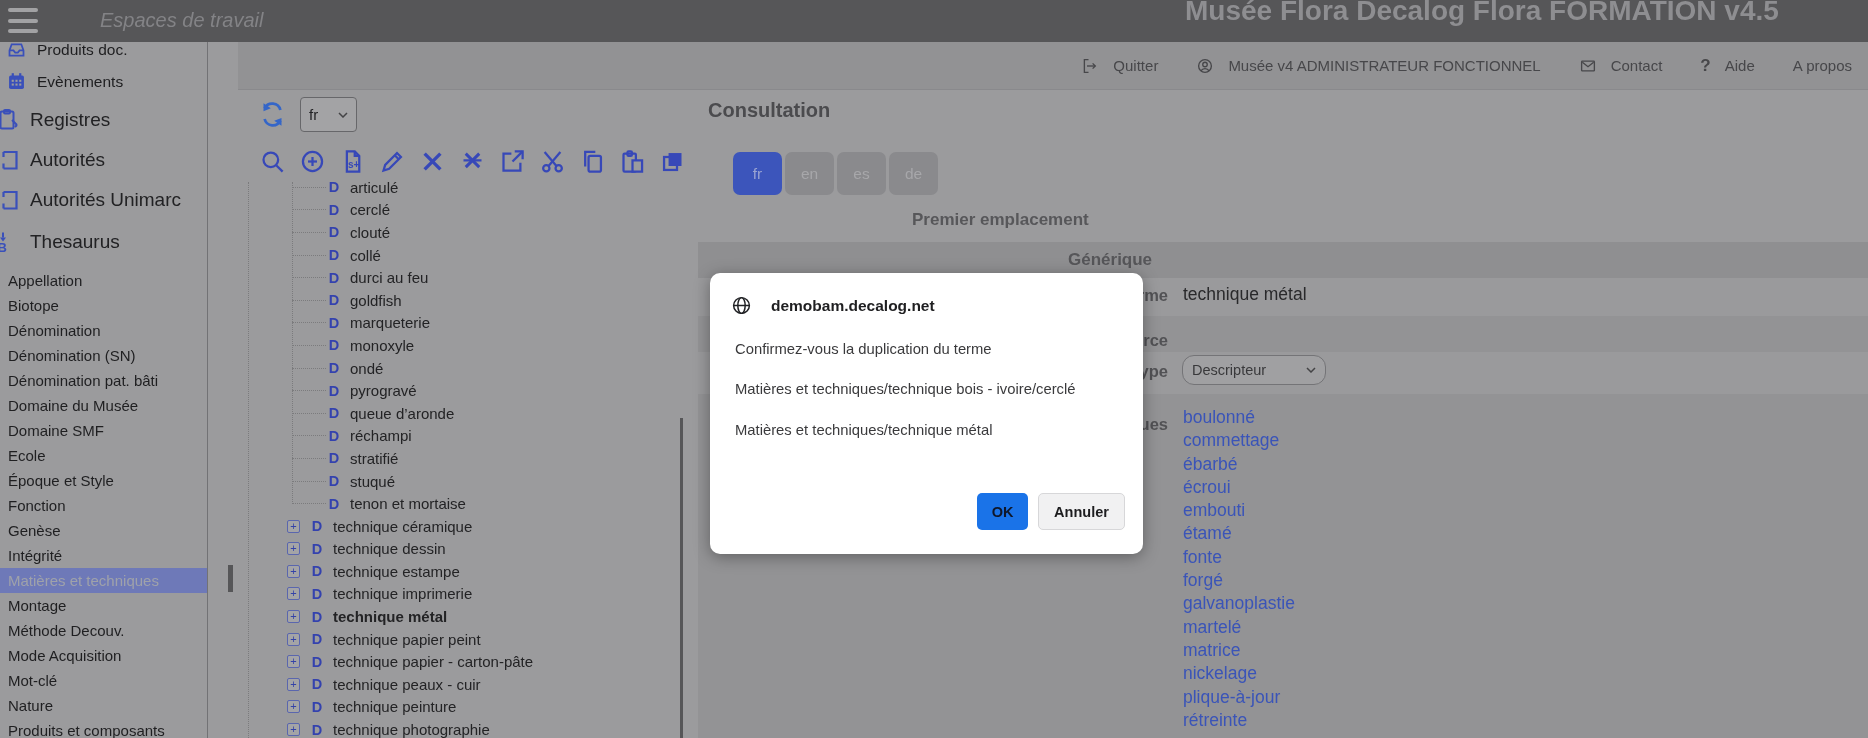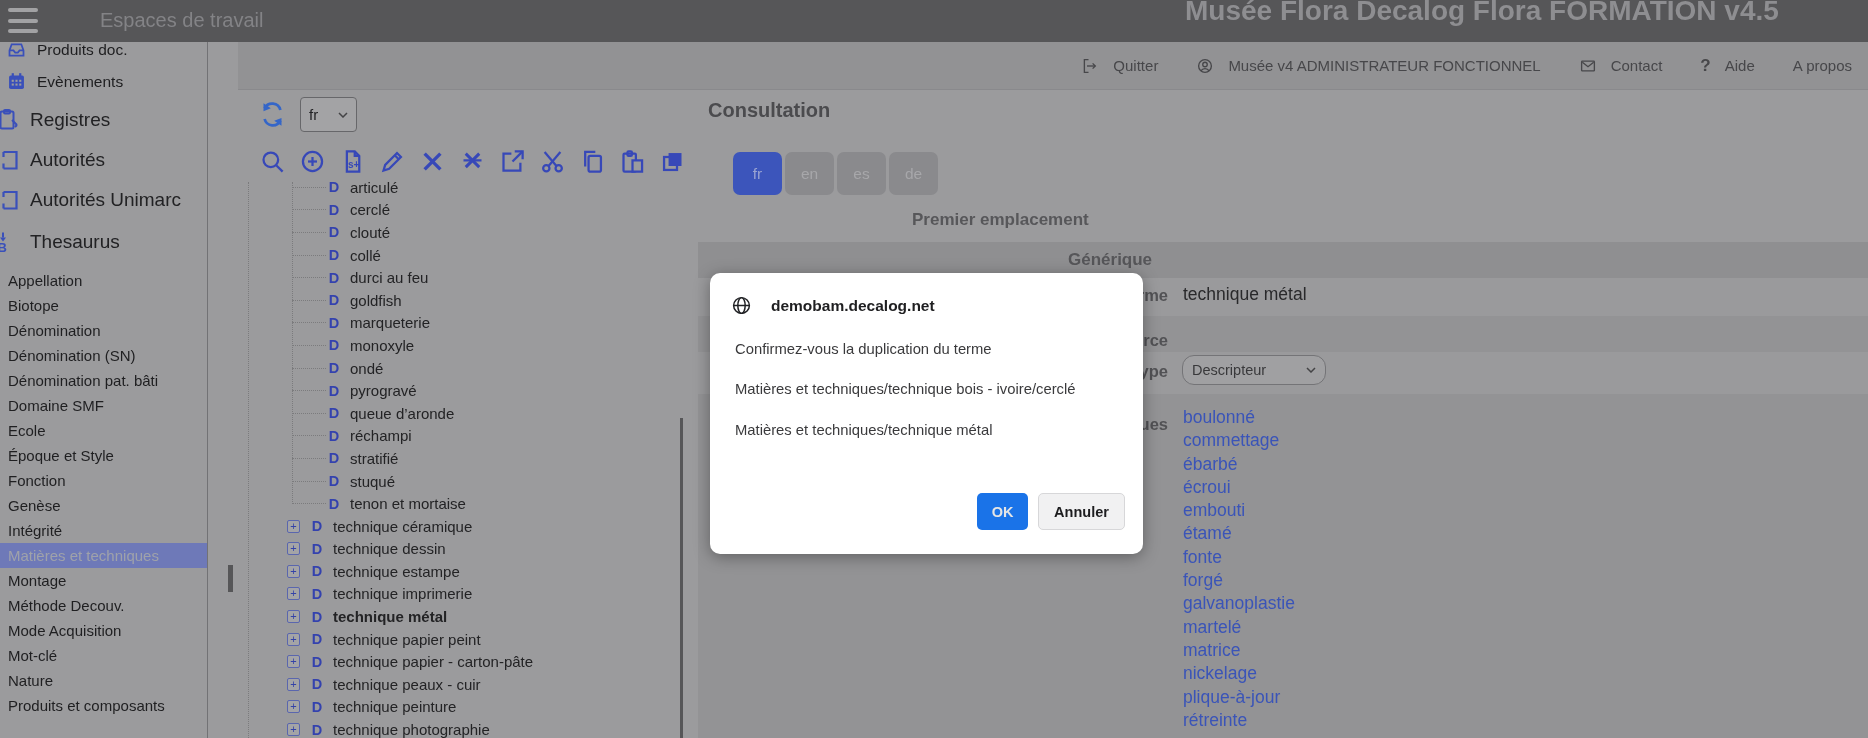--- a/index.html
+++ b/index.html
@@ -4,21 +4,21 @@
 <style>
   html,body{margin:0;padding:0;background:#6b6b6d;}
   .screen{position:relative;width:1868px;height:738px;background:#9b9b9d;overflow:hidden;
           font-family:"Liberation Sans",sans-serif;}
 
   
   .topbar{position:absolute;left:0;top:0;width:1868px;height:42px;background:#565658;z-index:5;}
   .hamburger{position:absolute;left:8px;top:6px;width:30px;height:29px;display:flex;flex-direction:column;
              justify-content:space-between;padding:2px 0;box-sizing:border-box;cursor:pointer;}
   .hamburger span{display:block;height:4px;background:#a2a2a4;border-radius:2px;}
-  .workspace{position:absolute;left:100px;top:9px;font-size:20px;color:#838386;}
+  .workspace{position:absolute;left:100px;top:9px;font-size:20px;color:#838386;font-style:italic;}
   .apptitle{position:absolute;left:1185px;top:-5px;font-size:28px;font-weight:bold;color:#8e8e91;white-space:nowrap;}
 
   
   .subbar{position:absolute;left:238px;top:42px;width:1630px;height:48px;background:#929294;
           border-bottom:1px solid #89898c;display:flex;align-items:center;justify-content:flex-end;
           gap:38px;padding-right:16px;box-sizing:border-box;z-index:2;}
   .menu-item{display:flex;align-items:center;gap:14px;font-size:15px;color:#47474a;cursor:pointer;white-space:nowrap;}
   .qmark{font-size:17px;font-weight:bold;}
 
   
@@ -78,21 +78,21 @@
   .spec-link{height:23.3px;line-height:23.3px;font-size:17.5px;color:#3a54b8;cursor:pointer;white-space:nowrap;}
 
   
   .dialog{position:absolute;left:710px;top:273px;width:433px;height:281px;background:#ffffff;border-radius:10px;
           box-shadow:0 3px 16px rgba(0,0,0,0.35);z-index:10;}
   .dlg-head{position:absolute;left:21px;top:22px;display:flex;align-items:center;gap:19px;
             font-size:15.5px;font-weight:bold;color:#1f1f21;}
   .dlg-lines{position:absolute;left:25px;top:56px;}
   .dlg-line{height:40.3px;display:flex;align-items:center;font-size:14.8px;color:#3a3a3c;white-space:nowrap;}
   .dlg-buttons{position:absolute;left:267px;top:220px;display:flex;gap:10px;}
-  .btn-ok{width:51px;height:37px;background:#1a73e8;color:#e5e5e5;border:none;border-radius:5px;
+  .btn-ok{width:51px;height:37px;background:#1a73e8;color:#0f172a;border:none;border-radius:5px;
           font-size:14.5px;font-weight:bold;font-family:inherit;cursor:pointer;text-align:center;}
   .btn-cancel{width:87px;height:37px;background:#f1f1f2;color:#1d1d1f;border:1px solid #d7d7d9;border-radius:5px;
           font-size:14.5px;font-weight:bold;font-family:inherit;cursor:pointer;}
 </style>
 </head>
 <body>
 
 <div class="screen">
 
   <div class="topbar">
@@ -198,20 +198,21 @@
         <div class="side-item">Appellation</div>
 
         <div class="side-item">Biotope</div>
 
         <div class="side-item">Dénomination</div>
 
         <div class="side-item">Dénomination (SN)</div>
 
         <div class="side-item">Dénomination pat. bâti</div>
 
+        <div class="side-item">Domaine du Musée</div>
 
         <div class="side-item">Domaine SMF</div>
 
         <div class="side-item">Ecole</div>
 
         <div class="side-item">Époque et Style</div>
 
         <div class="side-item">Fonction</div>
 
         <div class="side-item">Genèse</div>

